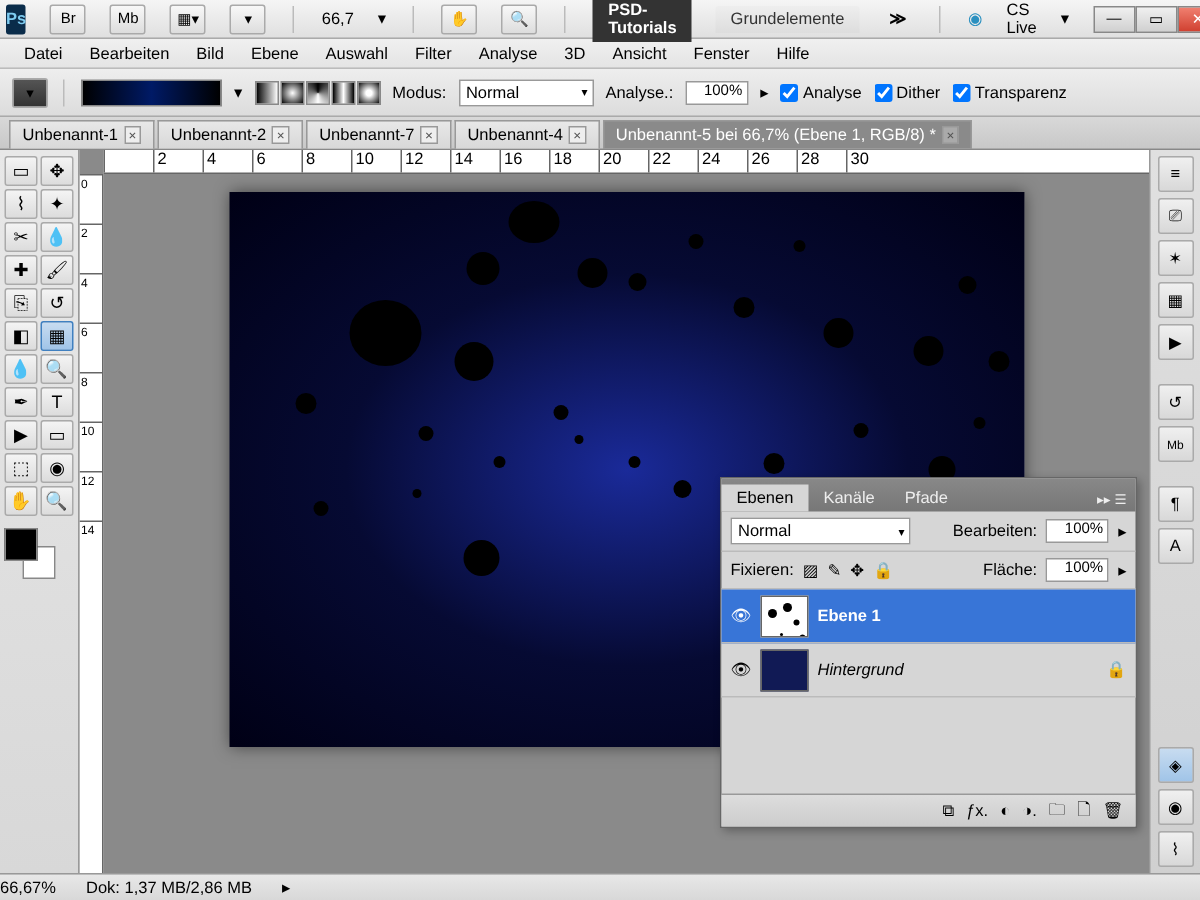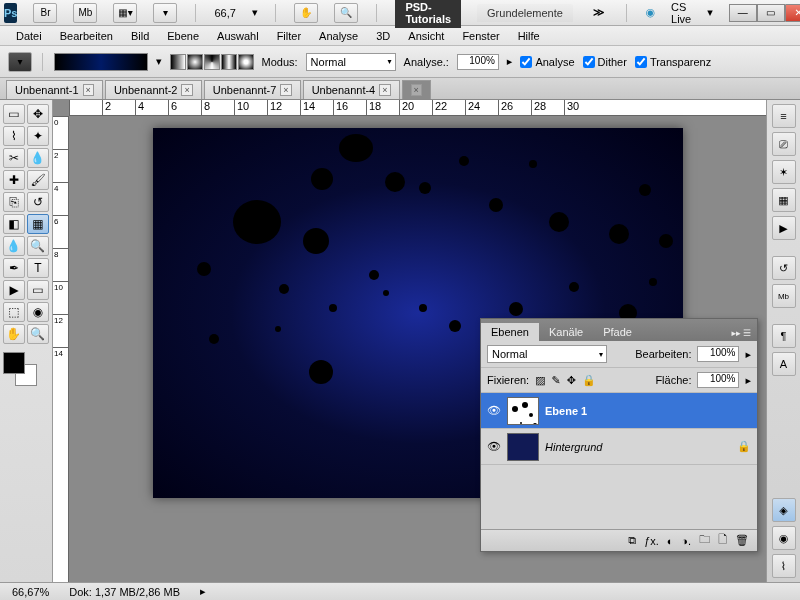--- a/index.html
+++ b/index.html
@@ -38,21 +38,21 @@
 .swatch-bg { position: absolute; width: 22px; height: 22px; background: #fff; border: 1px solid #888; left: 12px; top: 12px; }
 .canvas-area { flex: 1; background: #8a8a8a; position: relative; overflow: hidden; }
 .ruler-h { position: absolute; left: 16px; top: 0; right: 0; height: 16px; background: #fff; border-bottom: 1px solid #666; display: flex; font-size: 8px; }
 .ruler-h div { border-left: 1px solid #666; padding-left: 2px; min-width: 33px; }
 .ruler-v { position: absolute; left: 0; top: 16px; width: 16px; bottom: 0; background: #fff; border-right: 1px solid #666; }
 .ruler-v div { border-top: 1px solid #666; height: 33px; font-size: 8px; padding: 1px; }
 .canvas { position: absolute; left: 100px; top: 28px; width: 530px; height: 370px; background: radial-gradient(ellipse at center, #1a2a99 0%, #060a33 50%, #000015 100%); box-shadow: 0 0 10px rgba(0,0,0,0.5); }
 .blob { position: absolute; background: #000; border-radius: 50%; }
 .rightpanel { width: 34px; background: linear-gradient(#e0e0e0,#d0d0d0); border-left: 1px solid #999; display: flex; flex-direction: column; align-items: center; padding: 4px 0; gap: 4px; }
 .rp-icon { width: 24px; height: 24px; background: linear-gradient(#f0f0f0,#d8d8d8); border: 1px solid #aaa; border-radius: 2px; display: flex; align-items: center; justify-content: center; }
-.statusbar { height: 18px; background: linear-gradient(#e8e8e8,#d8d8d8); border-top: 1px solid #999; display: flex; align-items: center; padding: 0 12px; gap: 20px; font-size: 10px; }
+.statusbar { height: 18px; background: linear-gradient(#e8e8e8,#d8d8d8); border-top: 1px solid #999; display: flex; align-items: center; padding: 0 0; gap: 20px; font-size: 10px; }
 .layers-panel { position: absolute; left: 480px; top: 318px; width: 278px; height: 234px; background: #d6d6d6; border: 1px solid #666; box-shadow: 2px 2px 6px rgba(0,0,0,0.3); z-index: 100; }
 .lp-tabs { height: 22px; background: linear-gradient(#888,#777); display: flex; align-items: flex-end; }
 .lp-tab { padding: 3px 10px; color: #eee; }
 .lp-tab.active { background: #d6d6d6; color: #000; }
 .lp-tabs .collapse { margin-left: auto; padding: 3px 6px; color: #eee; font-size: 9px; }
 .lp-row { display: flex; align-items: center; padding: 4px 6px; gap: 6px; border-bottom: 1px solid #bbb; }
 .lp-input { width: 42px; height: 16px; border: 1px solid #999; background: #fff; text-align: right; padding-right: 3px; font-size: 10px; }
 .layer-list { background: #d6d6d6; }
 .layer-row { display: flex; align-items: center; height: 36px; padding: 0 6px; gap: 6px; border-bottom: 1px solid #bbb; }
 .layer-row.sel { background: #3875d7; color: #fff; }
@@ -151,20 +151,21 @@
     </div>
   <div class="doctab">
       <span>Unbenannt-7</span>
       <span class="x">×</span>
     </div>
   <div class="doctab">
       <span>Unbenannt-4</span>
       <span class="x">×</span>
     </div>
   <div class="doctab active">
+      <span>Unbenannt-5 bei 66,7% (Ebene 1, RGB/8) *</span>
       <span class="x">×</span>
     </div>
 </div>
 
 <div class="main">
   <div class="toolbox">
     <div class="toolgrid">
       <div class="tool">▭</div>
       <div class="tool">✥</div>
       <div class="tool">⌇</div>

